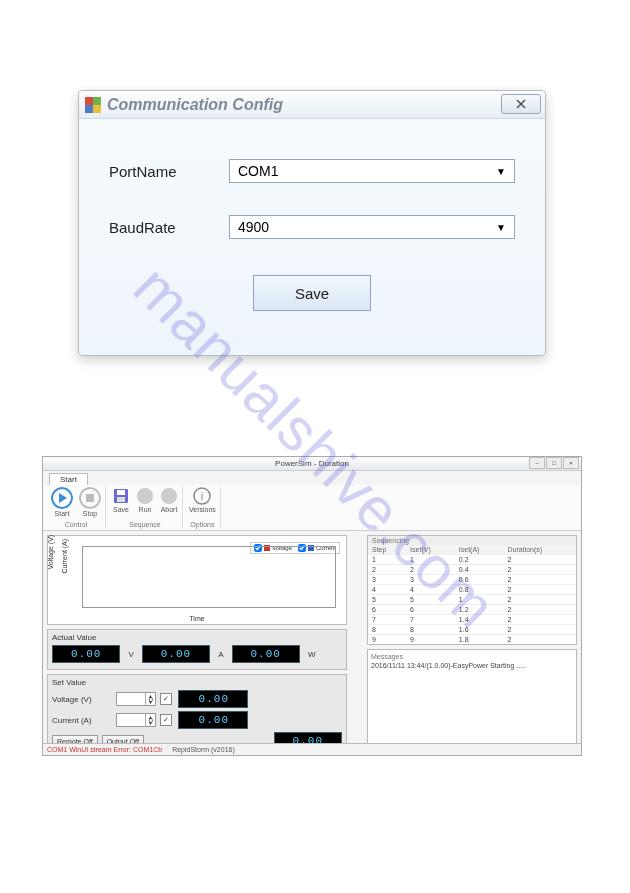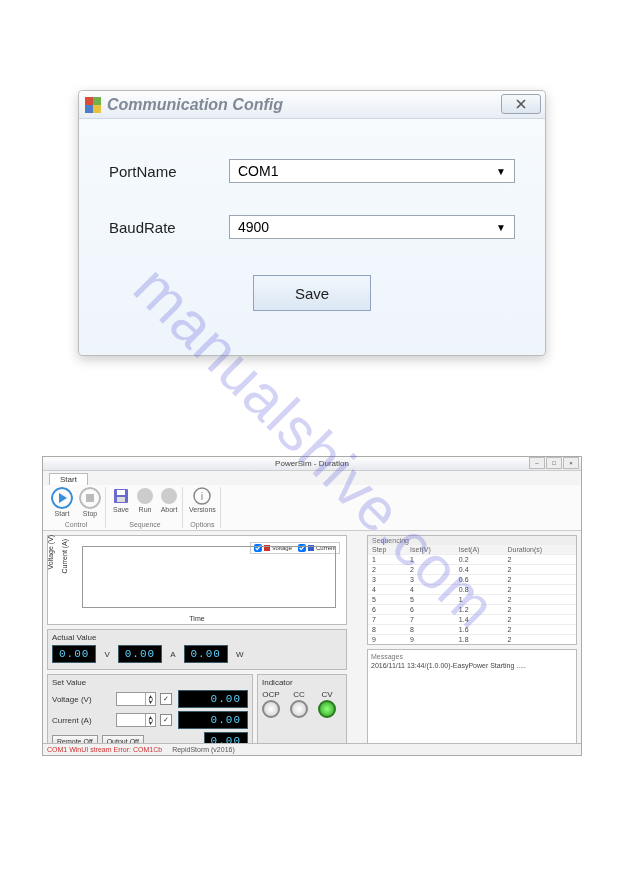--- a/index.html
+++ b/index.html
@@ -142,21 +142,21 @@
   .chart-box .axis-y2 { position: absolute; left: 16px; top: 34px; transform: rotate(-90deg); transform-origin: left; font-size: 7px; }
   .chart-box .axis-x { position: absolute; bottom: 2px; left: 50%; transform: translateX(-50%); font-size: 7px; }
   .chart-box .grid { position: absolute; left: 34px; right: 10px; top: 10px; bottom: 16px; border: 1px solid #999; }
 
   .panel { border: 1px solid #bbb; background: #e8e8e8; padding: 3px 4px; }
   .panel-title { font-size: 8px; color: #333; margin-bottom: 3px; }
   .seg-row { display: flex; gap: 8px; align-items: center; margin-bottom: 3px; }
   .seg-display {
     background: #000; color: #5fd2ff;
     font-family: "Courier New", monospace;
-    font-size: 11px; padding: 2px 6px;
+    font-size: 11px; padding: 2px 18px;
     border: 1px solid #3a5a6a;
     letter-spacing: 1px;
     min-width: 44px; text-align: right;
   }
   .unit { font-size: 8px; color: #333; }
   .set-row { display: grid; grid-template-columns: 60px 40px 14px 70px; gap: 4px; align-items: center; margin-bottom: 3px; }
   .num-input {
     border: 1px solid #999; background: #fff; height: 14px;
     display: flex; align-items: center; justify-content: flex-end;
     padding-right: 2px; font-size: 8px; position: relative;
@@ -351,37 +351,20 @@
               </div>
             <div class="check">✓</div>
             <span class="seg-display">0.00</span>
           </div>
           <div style="display:flex;gap:4px;margin-top:2px;align-items:center">
             <div class="toggle-btn">Remote Off</div>
             <div class="toggle-btn">Output Off</div>
             <span class="seg-display" style="margin-left:auto">0.00</span>
           </div>
         </div>
-        <div class="panel">
-          <div class="panel-title">Indicator</div>
-          <div class="indicator-row">
-            <div class="indicator">
-                <span>OCP</span>
-                <div class="ind-circle"></div>
-              </div>
-            <div class="indicator">
-                <span>CC</span>
-                <div class="ind-circle"></div>
-              </div>
-            <div class="indicator">
-                <span>CV</span>
-                <div class="ind-circle on"></div>
-              </div>
-          </div>
-        </div>
       </div>
     </div>
 
     <div class="right">
       <div class="seq-table">
         <div class="hdr">Sequencing</div>
         <table>
           <thead>
               <tr>
             <th>Step</th>

